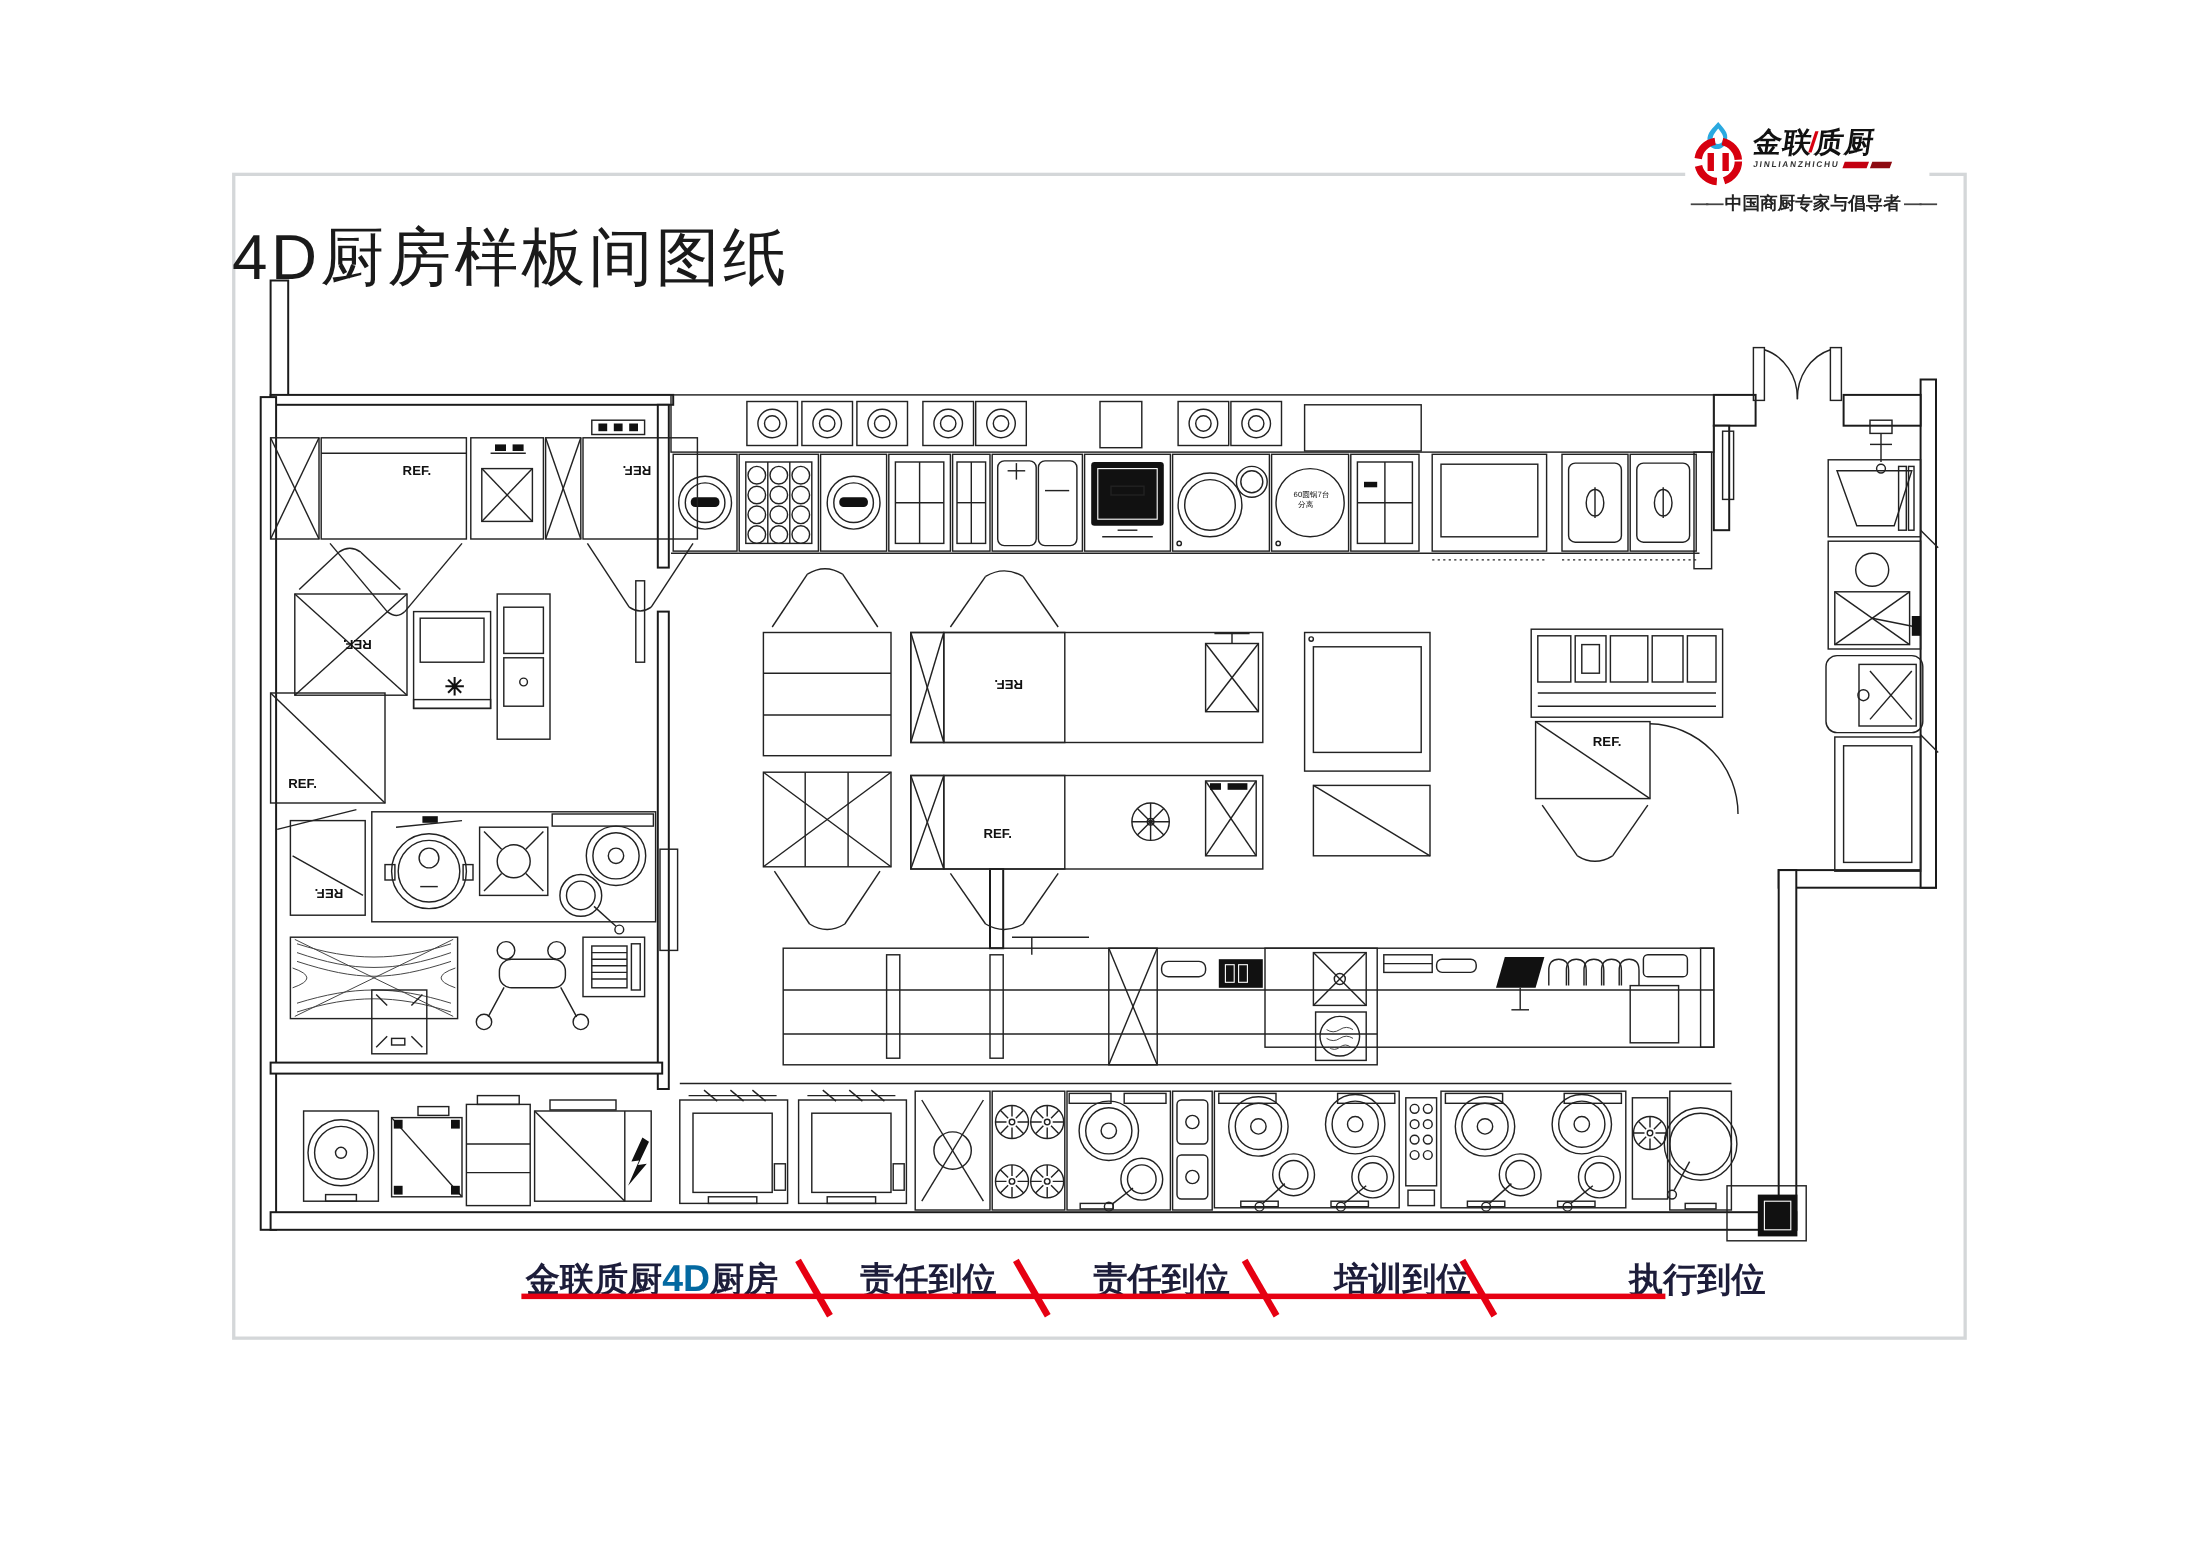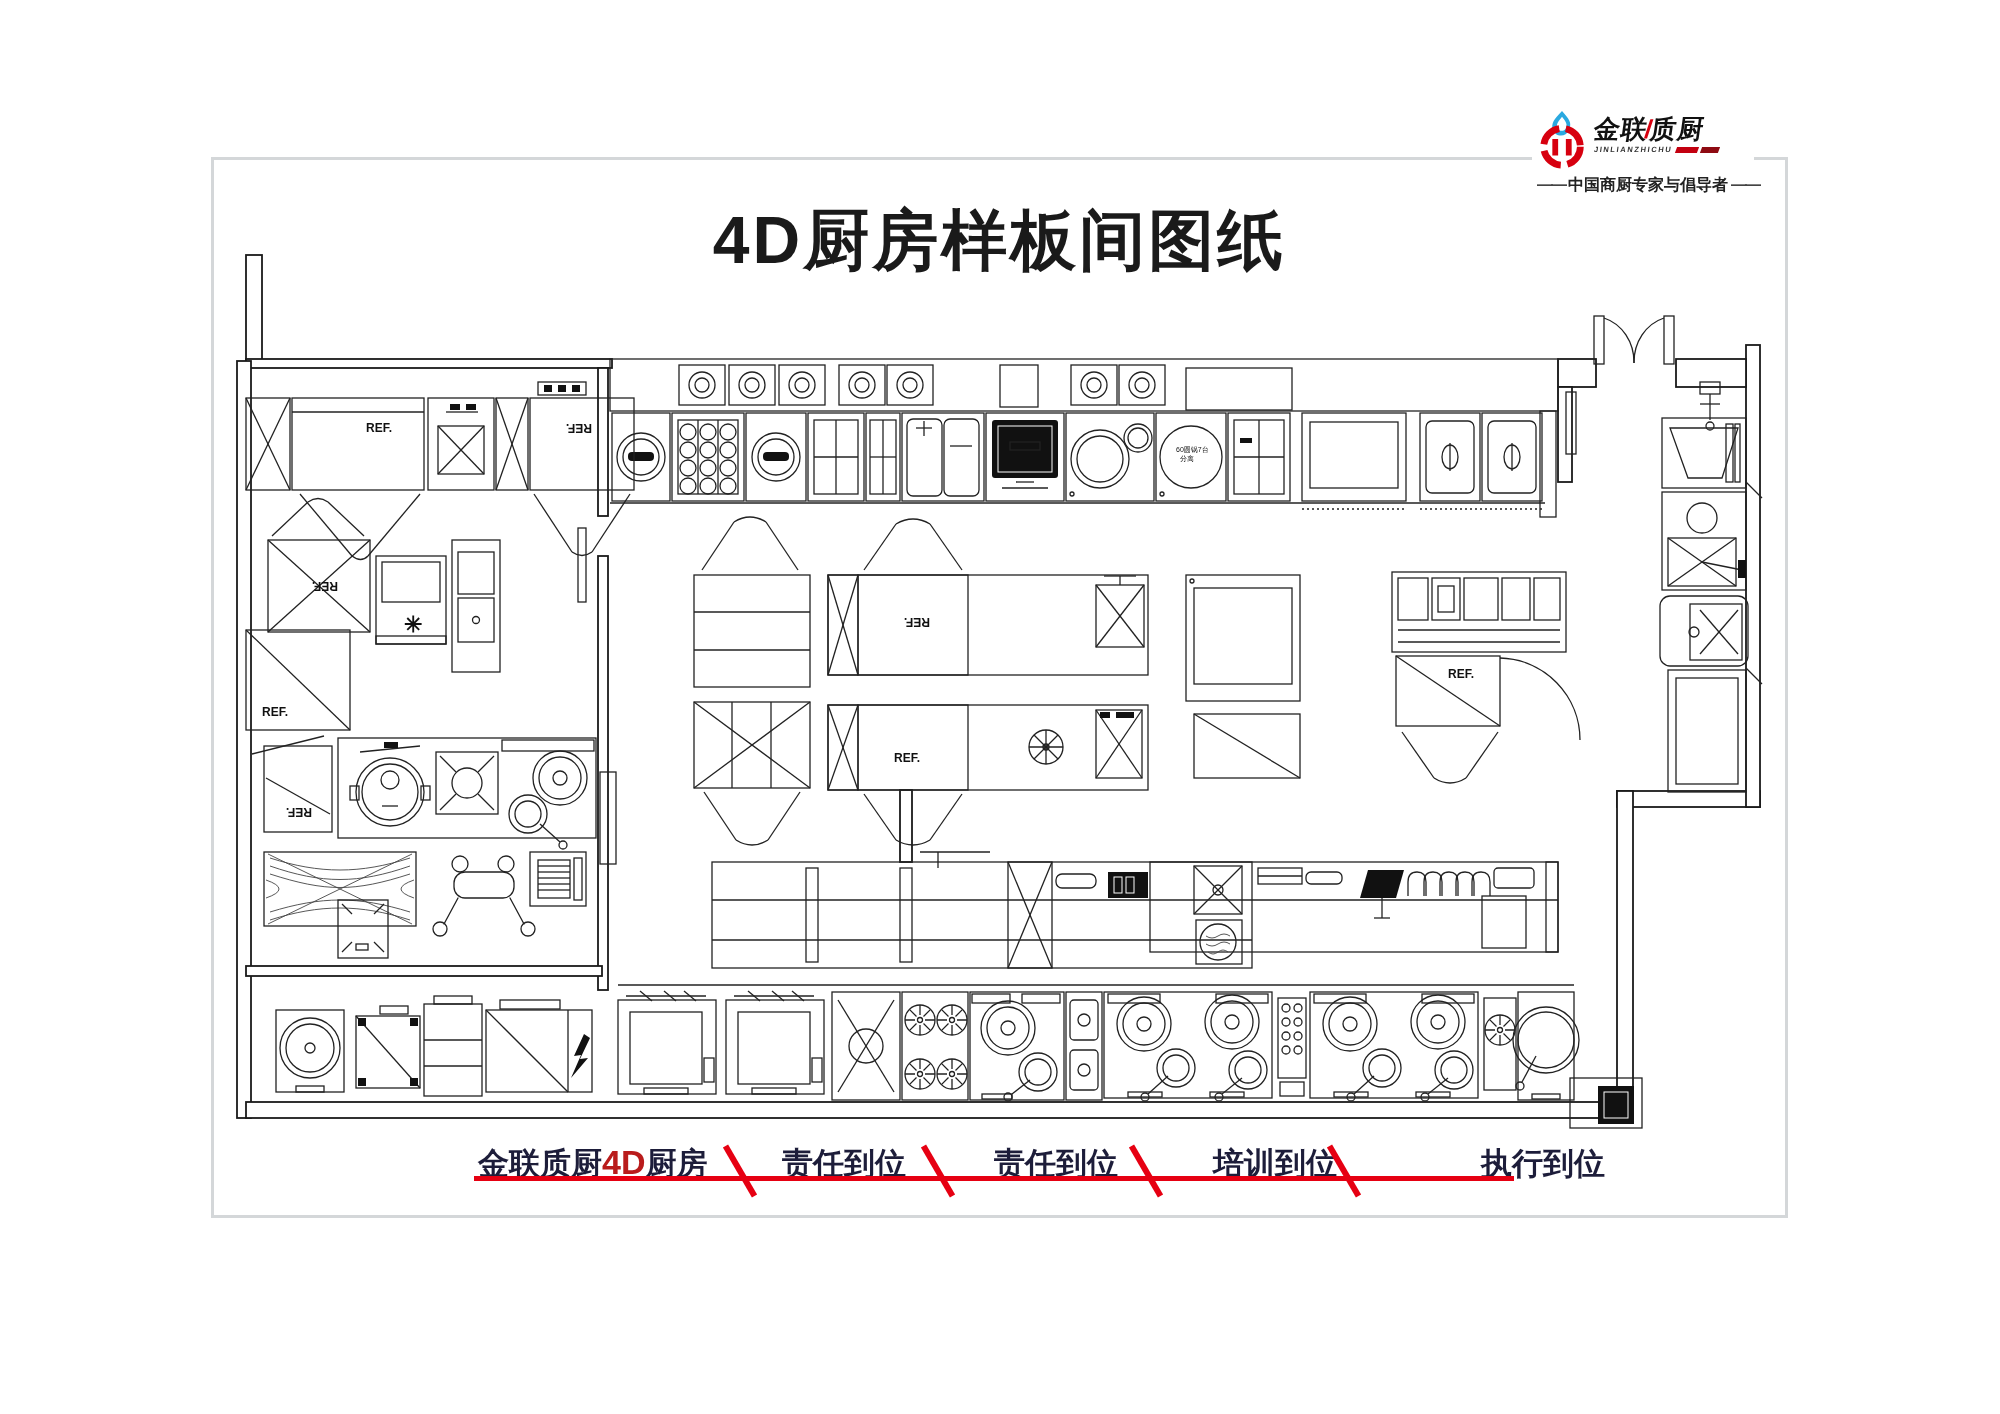--- a/index.html
+++ b/index.html
@@ -1,37 +1,37 @@
 <!DOCTYPE html>
 <html><head>
 <meta charset="utf-8">
 <style>
   html,body{margin:0;padding:0;background:#ffffff;}
   .page{position:relative;width:2000px;height:1414px;background:#fff;overflow:hidden;
         font-family:"Liberation Sans",sans-serif;}
   .sheet-frame{position:absolute;left:211px;top:157px;width:1571px;height:1055px;
         border:3px solid #d4d7d9;background:#fff;}
   .plan-svg{position:absolute;left:0;top:0;width:2000px;height:1414px;}
-  .page-title{position:absolute;left:211px;top:196px;width:1577px;text-align:center;
-        font-size:66px;font-weight:700;color:#1a1a1a;letter-spacing:3px;}
+  .page-title{position:absolute;left:211px;top:196px;width:1577px;
+        font-size:58px;font-weight:400;color:#1a1a1a;letter-spacing:3px;}
   
   .logo{position:absolute;left:1532px;top:104px;width:218px;background:#fff;padding:4px 2px;z-index:5;}
   .logo-top{display:flex;align-items:flex-start;}
   .logo-names{margin-left:4px;padding-top:8px;}
   .logo-name{font-size:26px;font-weight:900;color:#111;transform:skewX(-8deg);letter-spacing:1px;line-height:1;}
   .logo-name .slash{color:#d7000f;font-weight:900;margin:0 -3px;}
   .logo-latin{display:flex;align-items:center;margin-top:3px;}
   .logo-latin .lat{font-size:7.5px;letter-spacing:1.6px;color:#333;font-weight:bold;transform:skewX(-8deg);}
   .logo-latin .rbar{display:inline-block;width:22px;height:6px;background:#c30010;margin-left:4px;transform:skewX(-20deg);}
   .logo-latin .rbar2{display:inline-block;width:18px;height:6px;background:#8e0b12;margin-left:3px;transform:skewX(-20deg);}
   .logo-tagline{margin-top:5px;text-align:center;font-size:16px;font-weight:bold;color:#222;white-space:nowrap;}
   .logo-tagline .dash{color:#444;letter-spacing:-2px;margin:0 3px;}
   
   .footer-phrase{position:absolute;top:1143px;font-size:31px;font-weight:900;color:#1d1d3a;white-space:nowrap;letter-spacing:0px;}
-  .footer-phrase .hl{color:#b91c1c;font-size:34px;}
+  .footer-phrase .hl{color:#0369a1;font-size:34px;}
   .footer-underline{position:absolute;left:474px;top:1176px;width:1040px;height:5px;background:#e60012;}
   .footer-slash{position:absolute;top:1142px;width:6px;height:58px;background:#e60012;transform:rotate(-30deg);}
   
   .plan-svg g,.plan-svg rect,.plan-svg line,.plan-svg path,.plan-svg circle,.plan-svg ellipse,.plan-svg polygon
       {stroke:#222;fill:none;stroke-width:1.3;}
   .plan-svg .wall{fill:#fff;stroke:#1a1a1a;stroke-width:1.8;}
   .plan-svg .blk{fill:#111;stroke:none;}
   .plan-svg .wht{stroke:#fff;stroke-width:1;fill:none;}
   .plan-svg text{stroke:none;fill:#111;font-family:"Liberation Sans",sans-serif;font-weight:bold;}
   .plan-svg .ref{font-size:12px;}

